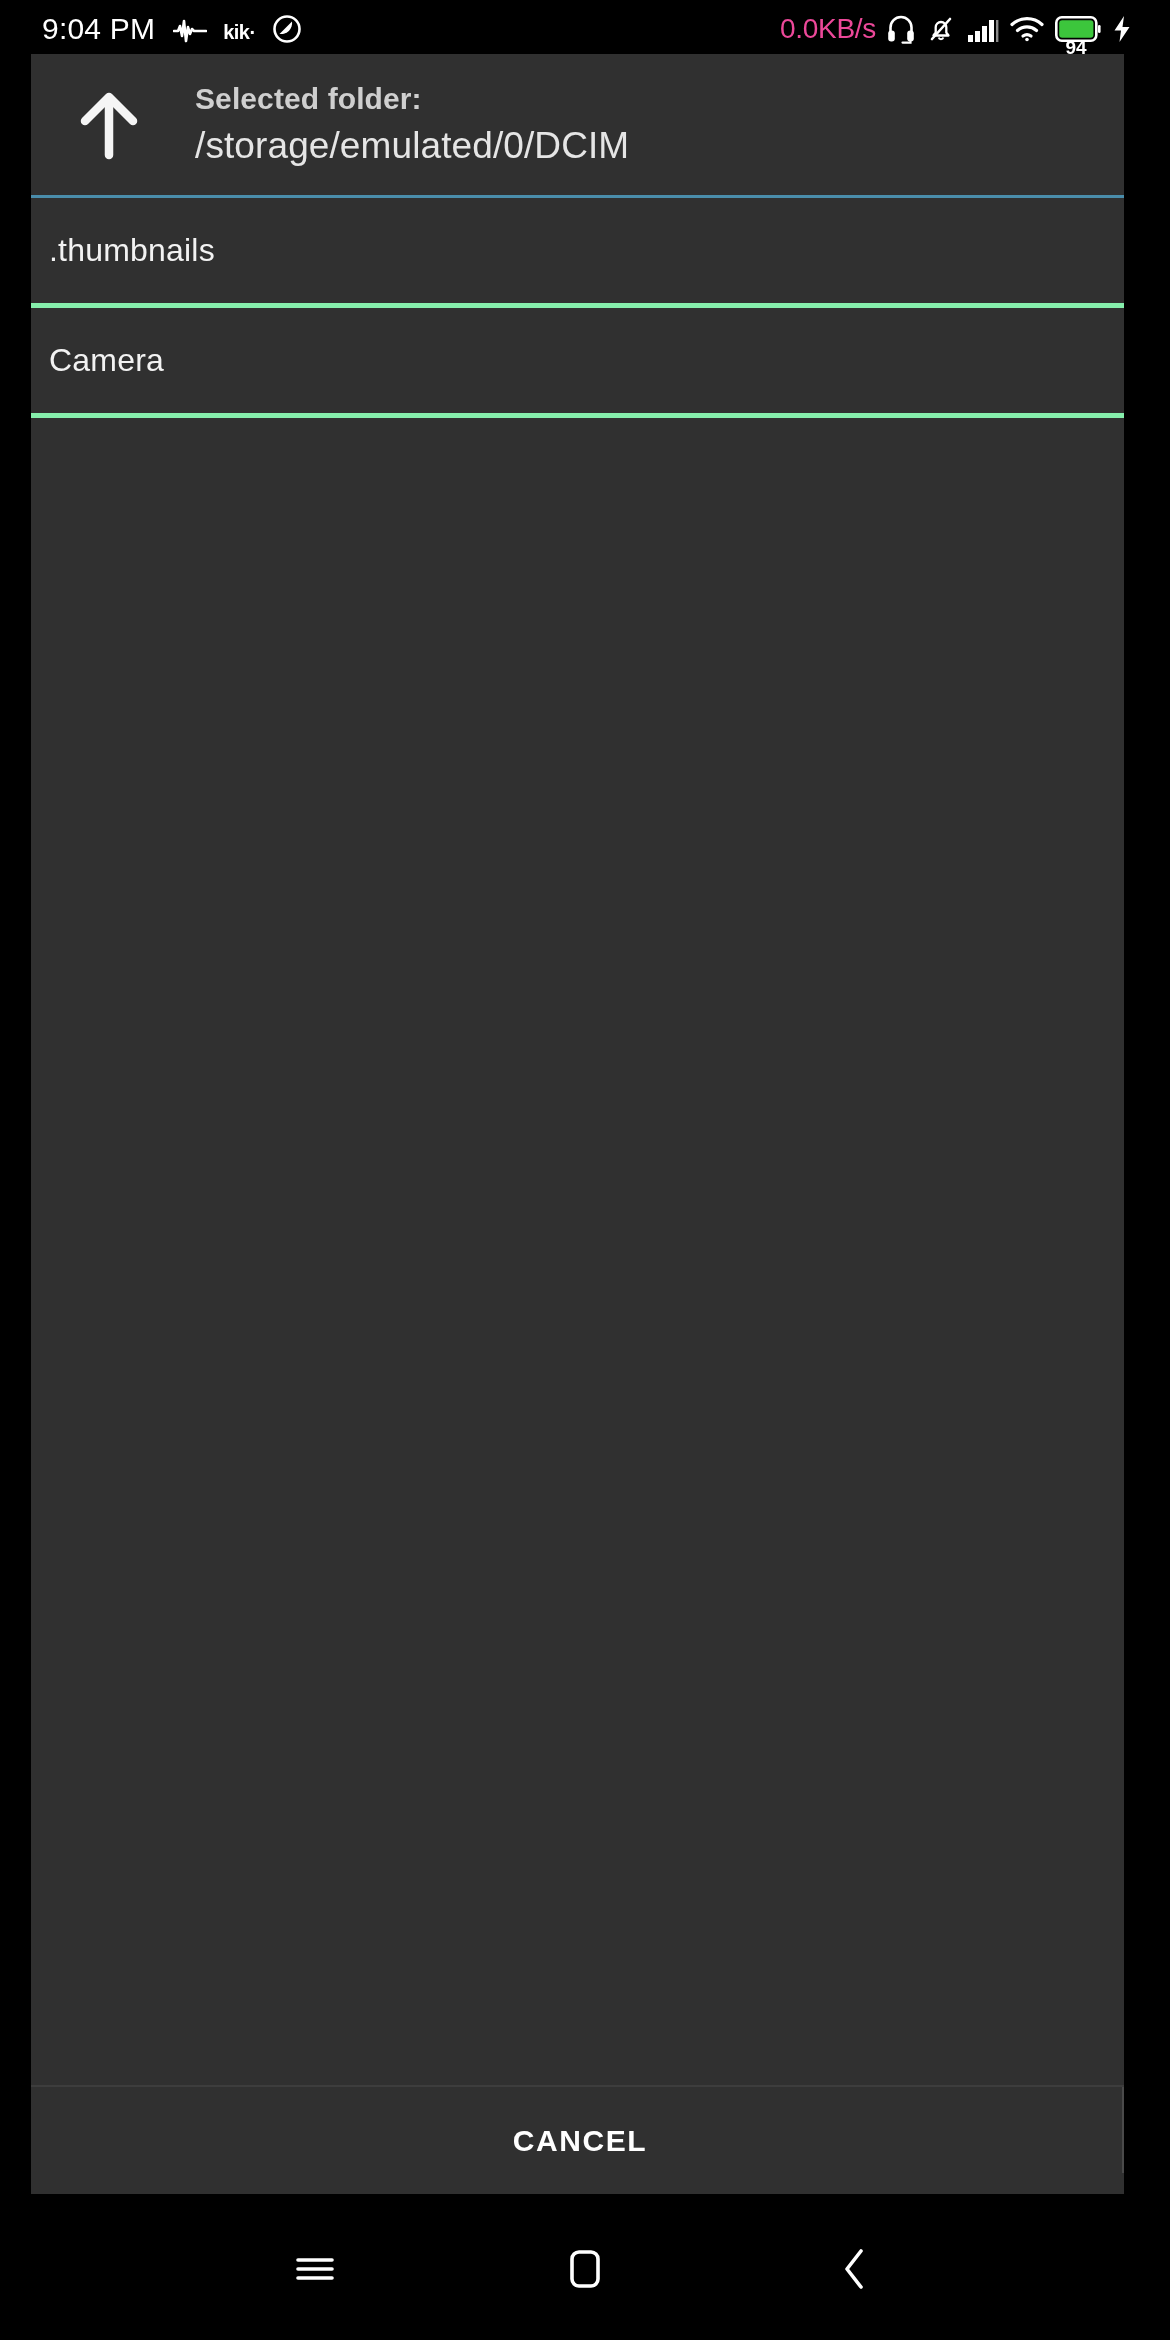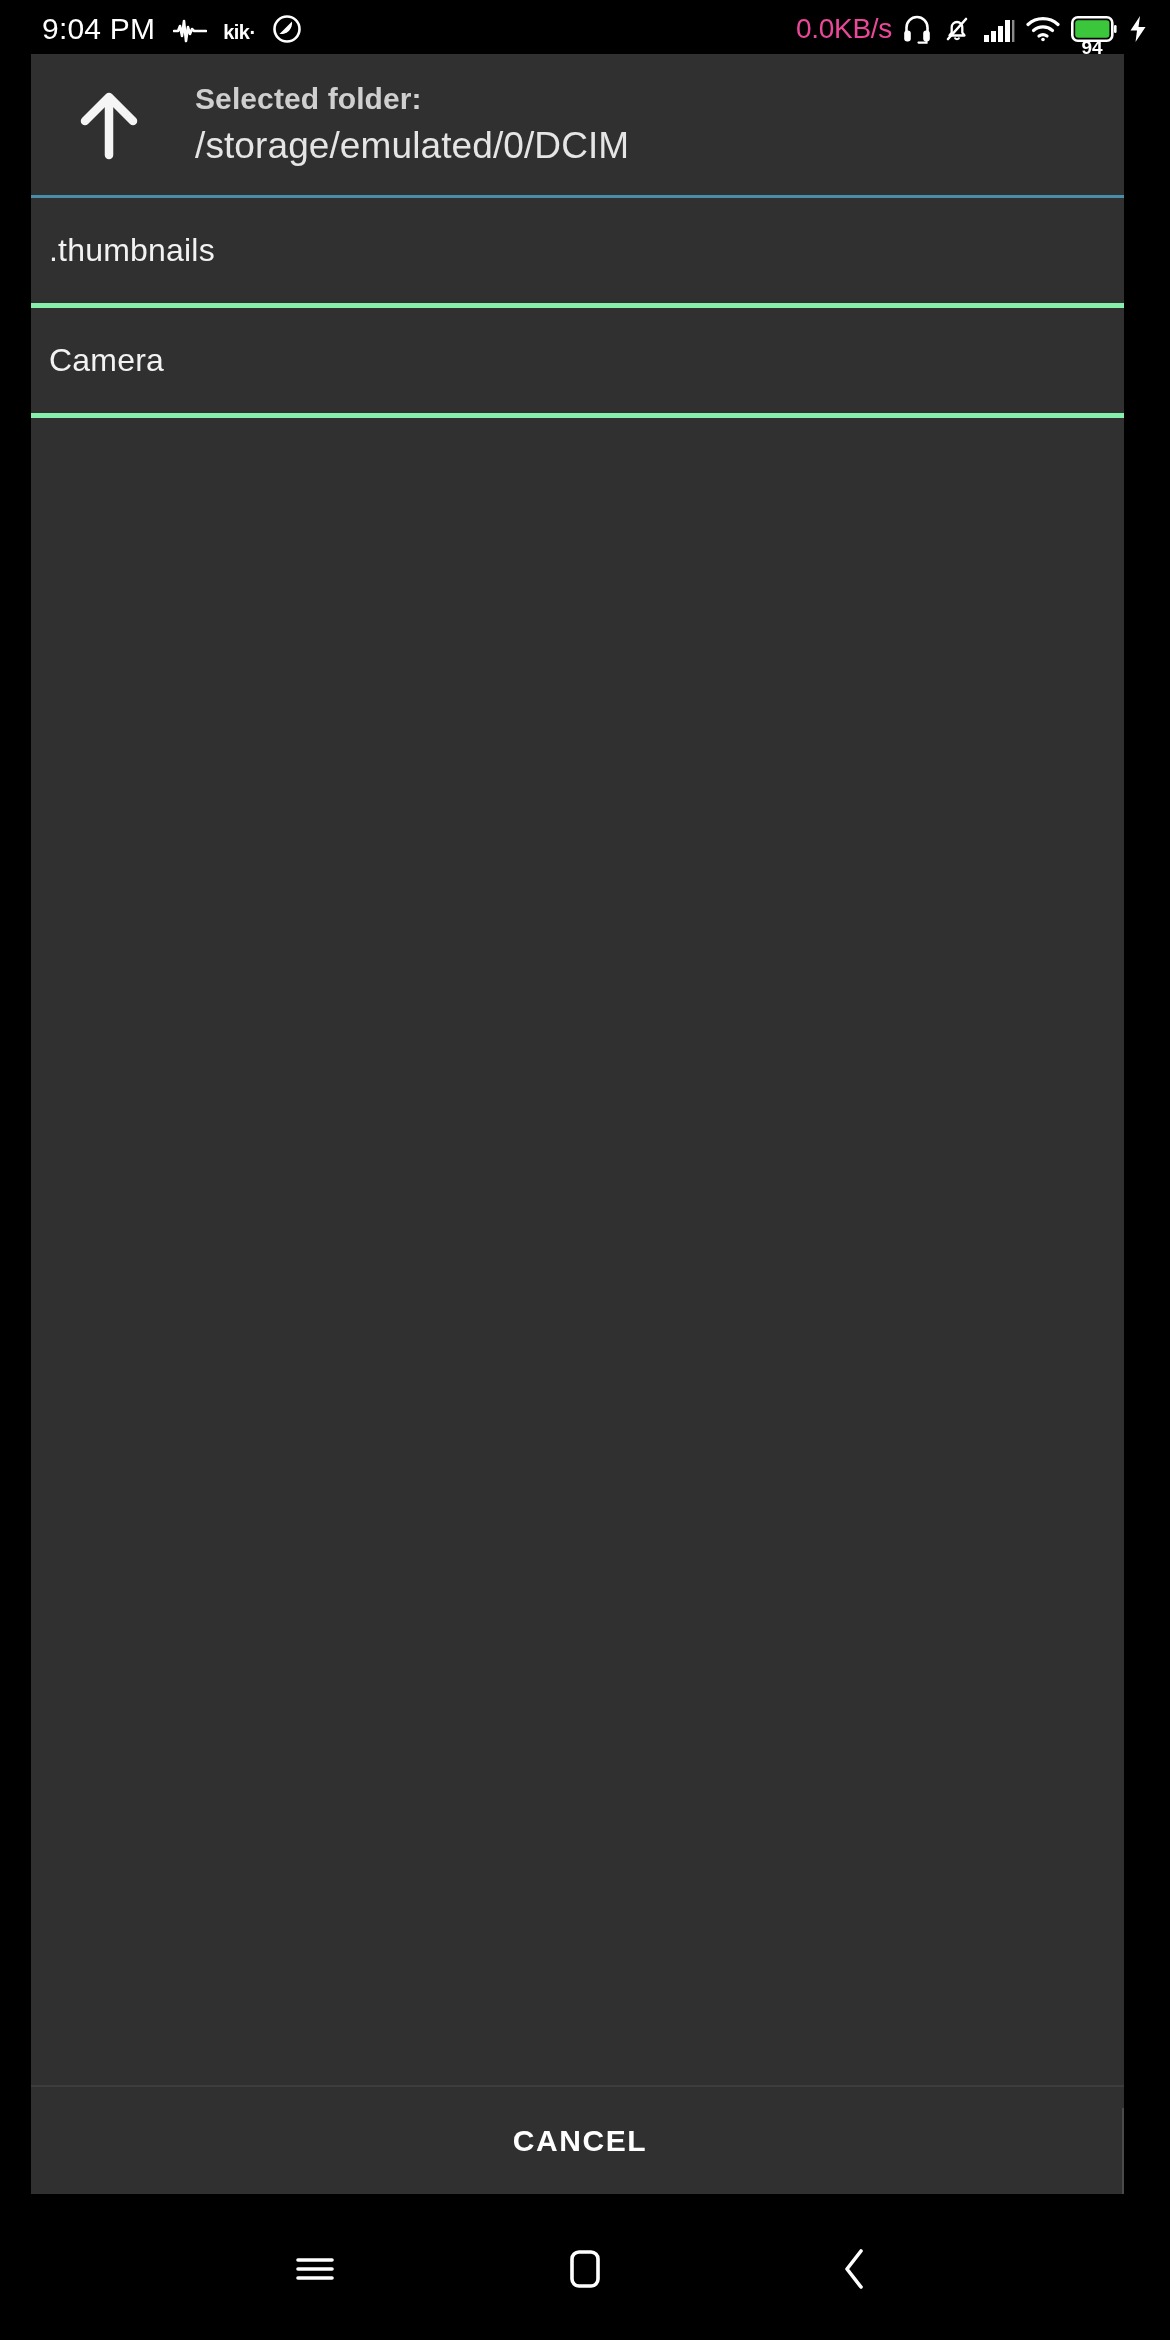--- a/index.html
+++ b/index.html
@@ -9,21 +9,21 @@
     font-family:"Liberation Sans", sans-serif;
     overflow:hidden;
   }
 
   
   #status-bar{
     position:absolute; top:0; left:0;
     width:1170px; height:58px;
     background:#000; color:#fff;
     display:flex; align-items:center;
-    padding:0 22px 0 42px;
+    padding:0 38px 0 42px;
   }
   .sb-clock{ font-size:30px; letter-spacing:.2px; color:#fff; }
   .sb-left-icons{ display:flex; align-items:flex-end; gap:16px; margin-left:18px; }
   .sb-spacer{ flex:1; }
   .sb-right{ display:flex; align-items:center; gap:11px; }
   .sb-net{ font-size:28px; color:#ec4899; letter-spacing:-.3px; }
   .sb-ico{ display:flex; align-items:center; justify-content:center; }
   .kik-txt{ font-size:20px; font-weight:bold; color:#fff; letter-spacing:-.5px; }
 
   
@@ -60,21 +60,21 @@
     padding-left:18px;
     border-bottom:5px solid #86efac;
   }
   .list-item .name{ font-size:32px; color:#f2f2f2; letter-spacing:.2px;}
 
   #list-filler{ flex:1 1 auto; background:#303030; }
 
   .btn-rule{ height:2px; background:#3d3d3d; flex:0 0 auto; }
   #dialog-actions{
     height:107px; flex:0 0 auto;
-    display:flex; align-items:flex-end;padding-left:7px;
+    display:flex; align-items:flex-start;padding-left:7px;
   }
   .dlg-btn{
     flex:1 1 0; height:100%;
     display:flex; align-items:center; justify-content:center;
     font-size:30px; font-weight:bold; color:#fff;
     letter-spacing:1.6px;
     background:transparent; border:none;
     font-family:"Liberation Sans", sans-serif;
   }
   .btn-sep{ width:2px; height:86px; background:#4a4a4a; }

